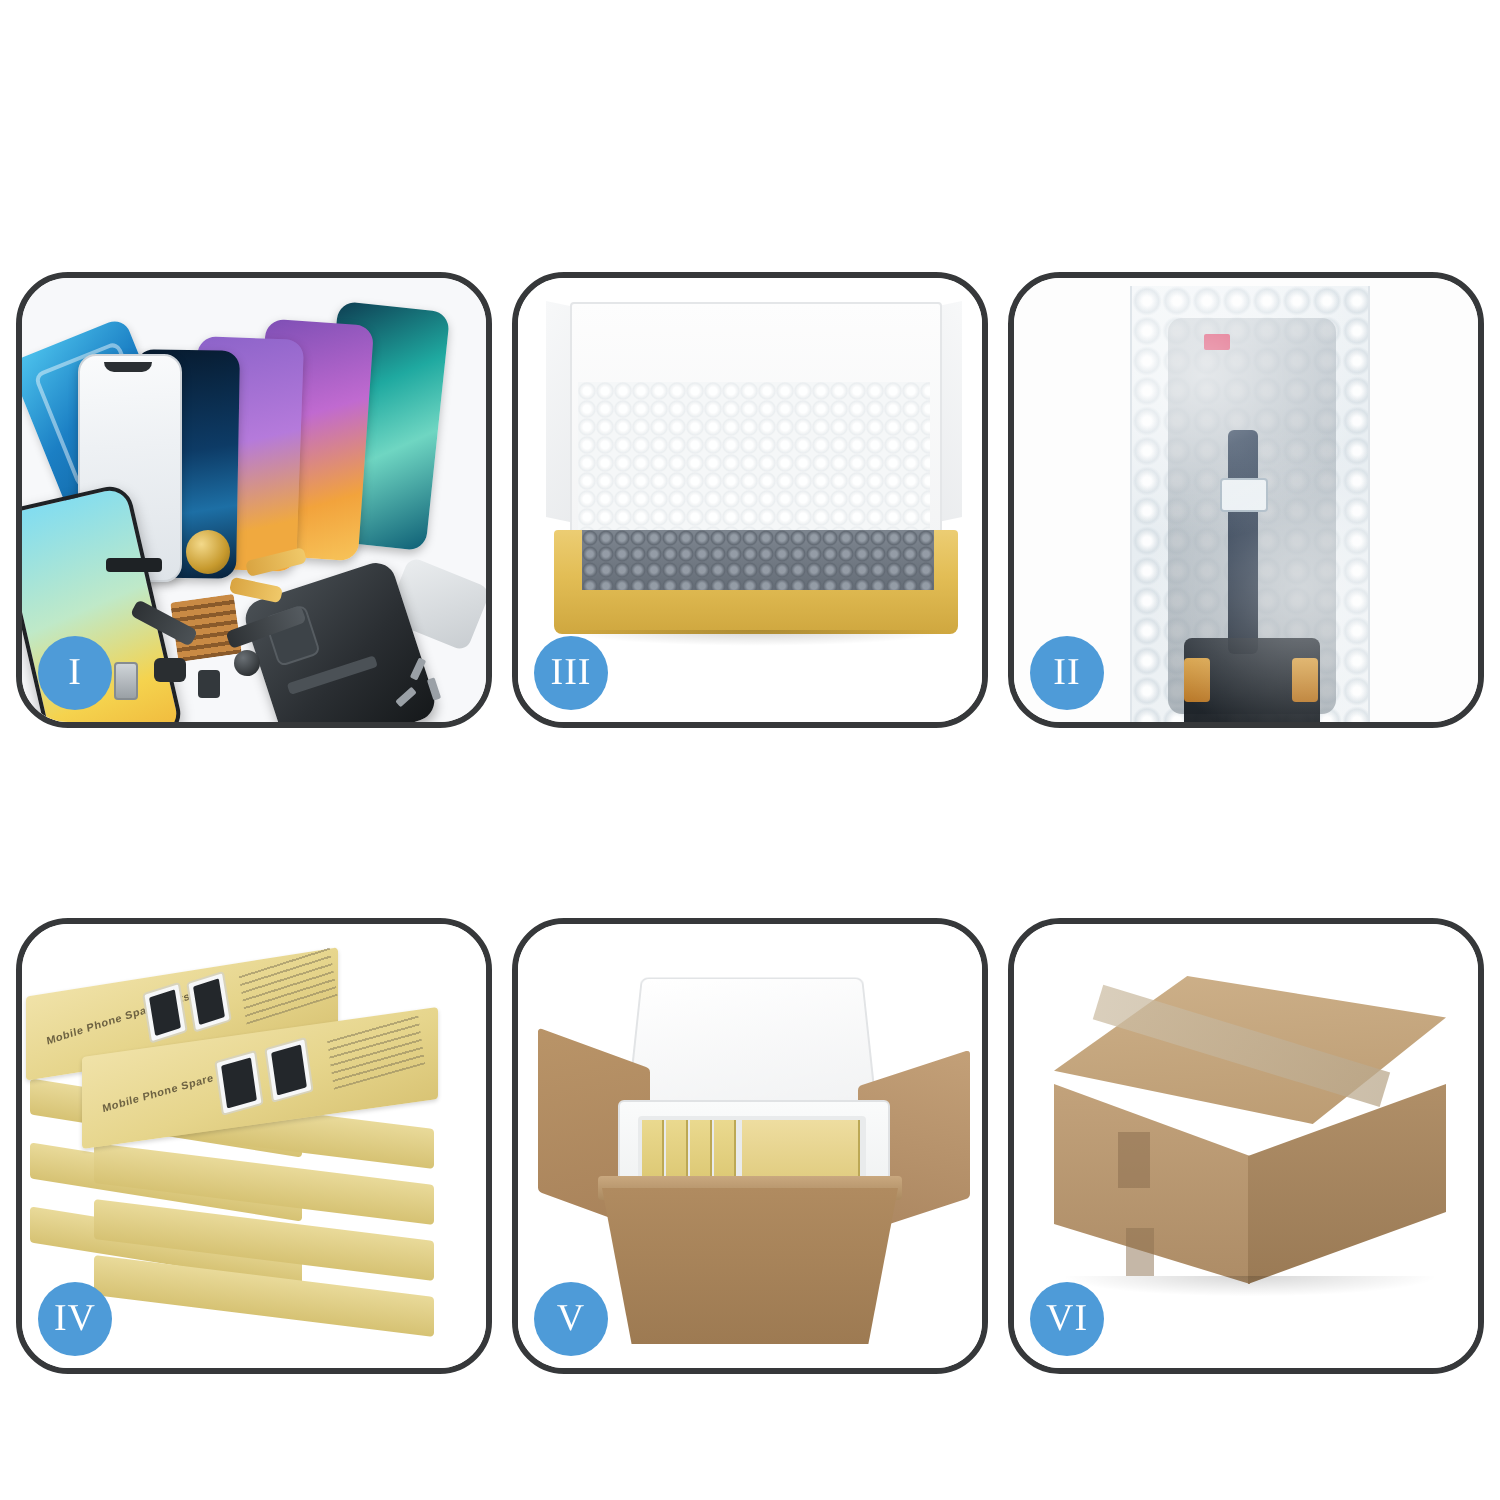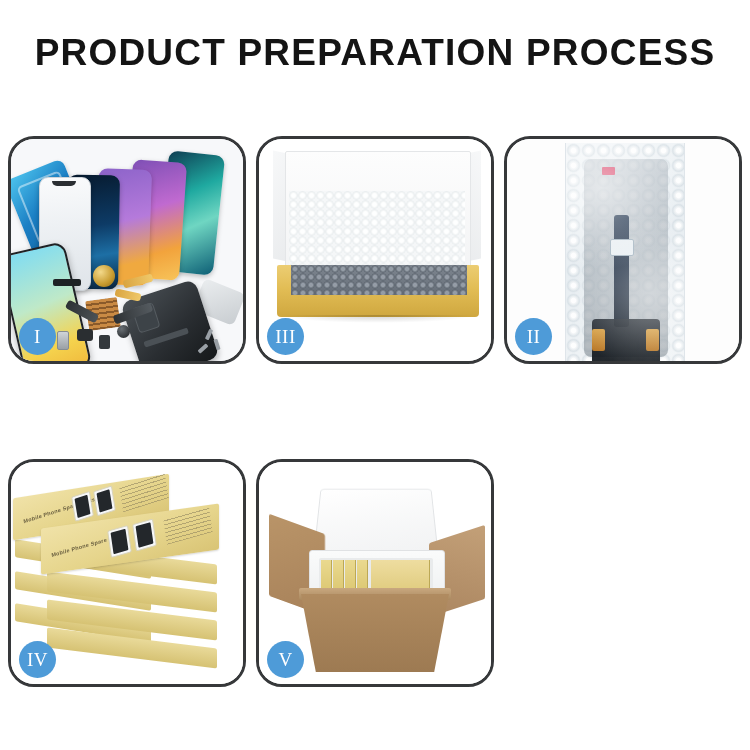--- a/index.html
+++ b/index.html
@@ -228,21 +228,20 @@
   .c6tab2{position:absolute;left:56px;top:152px;width:14px;height:24px;background:rgba(140,112,80,.5);}
   .c6shadow{position:absolute;left:26px;top:176px;width:184px;height:10px;
     background:radial-gradient(ellipse at 50% 0%,rgba(0,0,0,.16),transparent 72%);}
 </style>
 </head>
 <body>
 
 <div class="page">
 
   <div class="header">
-    <div class="title">PRODUCT PREPARATION PROCESS</div>
   </div>
 
   <div class="grid">
 
     <div class="panel">
       <div class="photo p1">
         <div class="adh"></div>
         <div class="scr s5"></div>
         <div class="scr s4"></div>
         <div class="scr s3"></div>
@@ -350,15 +349,27 @@
           <div class="v5slab" style="left:26px;width:10px;"></div>
           <div class="v5slab" style="left:38px;width:10px;"></div>
           <div class="v5slab" style="left:52px;width:58px;background:linear-gradient(180deg,#eeddA0,#ddc878);"></div>
         </div>
         <div class="v5rim"></div>
         <div class="v5body"></div>
       </div>
       <div class="badge">V</div>
     </div>
 
+    <div class="panel">
+      <div class="photo p6">
+        <div class="c6top"></div>
+        <div class="c6tape"></div>
+        <div class="c6left"></div>
+        <div class="c6right"></div>
+        <div class="c6tab1"></div>
+        <div class="c6tab2"></div>
+        <div class="c6shadow"></div>
+      </div>
+      <div class="badge">VI</div>
+    </div>
 
   </div>
 </div>
 
 </body></html>

